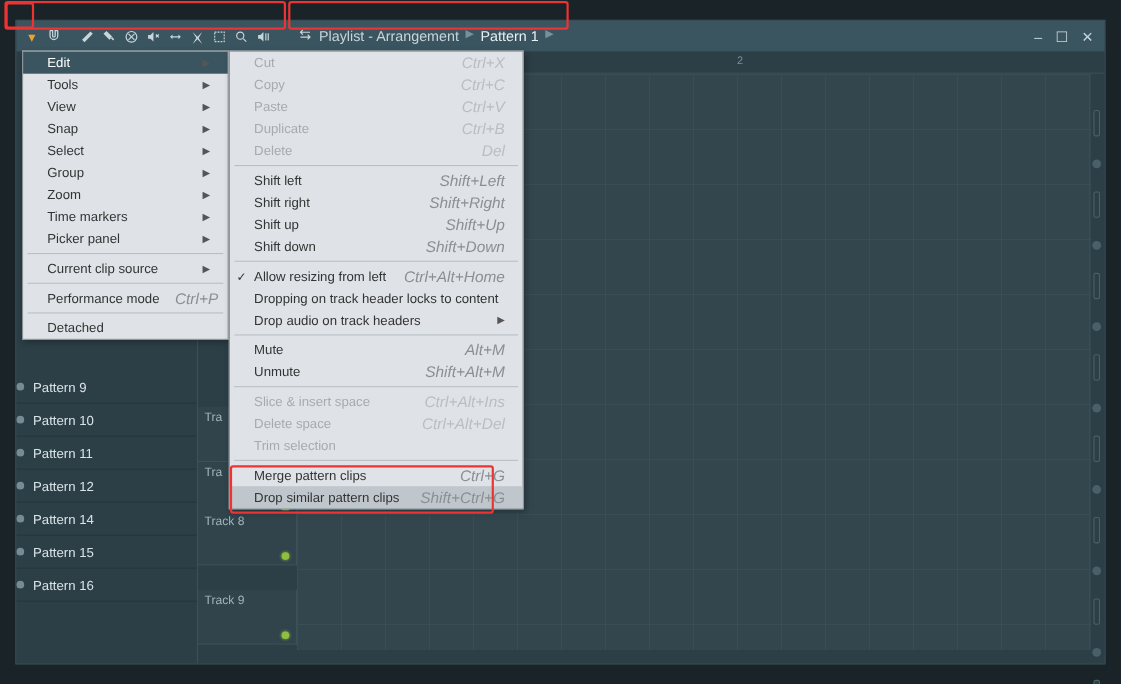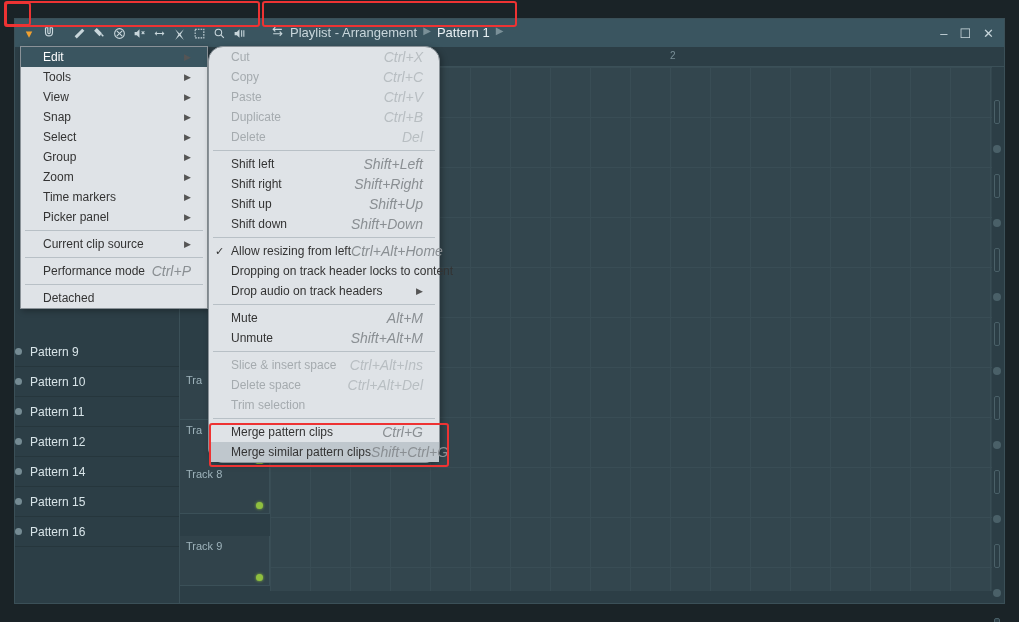--- a/index.html
+++ b/index.html
@@ -33,34 +33,34 @@
 .ruler { position: absolute; top: 0; left: 90px; right: 0; height: 20px; border-bottom: 1px solid #3b5058; }
 .ruler-num { position: absolute; top: 3px; color: #7a9098; font-size: 10px; }
 .grid { position: absolute; top: 20px; left: 90px; right: 12px; bottom: 12px; background: #33464e; }
 .grid::before { content: ""; position: absolute; inset: 0; background-image: repeating-linear-gradient(to right, #3d525b 0 1px, transparent 1px 40px), repeating-linear-gradient(to bottom, #3d525b 0 1px, transparent 1px 50px); opacity: .6; }
 .knobs { position: absolute; right: 2px; top: 40px; width: 10px; bottom: 10px; }
 .knobs .volbar { width: 6px; height: 24px; background: #2c3e46; margin: 13px auto; border: 1px solid #4a6068; border-radius: 2px; }
 .knobs .knob { width: 8px; height: 8px; border-radius: 50%; background: #4a6068; margin: 21px auto; }
 
 
 .menu { position: absolute; background: #dfe3e7; border: 1px solid #8a9298; font-size: 12px; color: #333; z-index: 40; box-shadow: 2px 2px 6px rgba(0,0,0,.3); }
-.menu .row { height: 19px; display: flex; align-items: center; padding: 0 16px 0 22px; position: relative; cursor: pointer; }
+.menu .row { height: 19px; display: flex; align-items: center; padding: 0 16px 0 22px; gap: 14px; position: relative; cursor: pointer; }
 .menu .row.tall { height: 20px; }
 .menu .row .label { flex: 1; white-space: nowrap; }
 .menu .row .sc { color: #8a8f93; font-style: italic; font-size: 14px; }
 .menu .row .arrow { color: #555; font-size: 9px; margin-left: auto; }
 .menu .row.disabled { color: #a5abaf; }
 .menu .row.disabled .sc { color: #b8bec2; }
 .menu .row.checked::before { content: "✓"; position: absolute; left: 6px; font-size: 11px; color: #333; }
 .menu .row.sel { background: #3a5560; color: #fff; }
 .menu .row.hl { background: #bfc7cd; }
 .menu .sep { height: 1px; background: #b8c0c6; margin: 3px 4px; }
 
 .menu1 { left: 20px; top: 46px; width: 188px; }
-.menu2 { left: 208px; top: 46px; width: 232px; border-radius: 15px; }
+.menu2 { left: 208px; top: 46px; width: 268px; }
 </style>
 </head>
 <body>
 
 <div class="window">
   <div class="titlebar">
     <div class="tb-icons">
       <span style="color:#f0a030">▾</span>
       <span>
           <svg width="14" height="14" viewBox="0 0 24 24" fill="none" stroke="#c8d6db" stroke-width="2">
@@ -319,16 +319,16 @@
     </div>
     <div class="row tall disabled">
       <span class="label">Trim selection</span>
     </div>
     <div class="sep"></div>
     <div class="row tall">
       <span class="label">Merge pattern clips</span>
       <span class="sc">Ctrl+G</span>
     </div>
     <div class="row tall hl">
-      <span class="label">Merge similar pattern clips</span>
+      <span class="label">Drop similar pattern clips</span>
       <span class="sc">Shift+Ctrl+G</span>
     </div>
   </div>
 
 </body></html>

